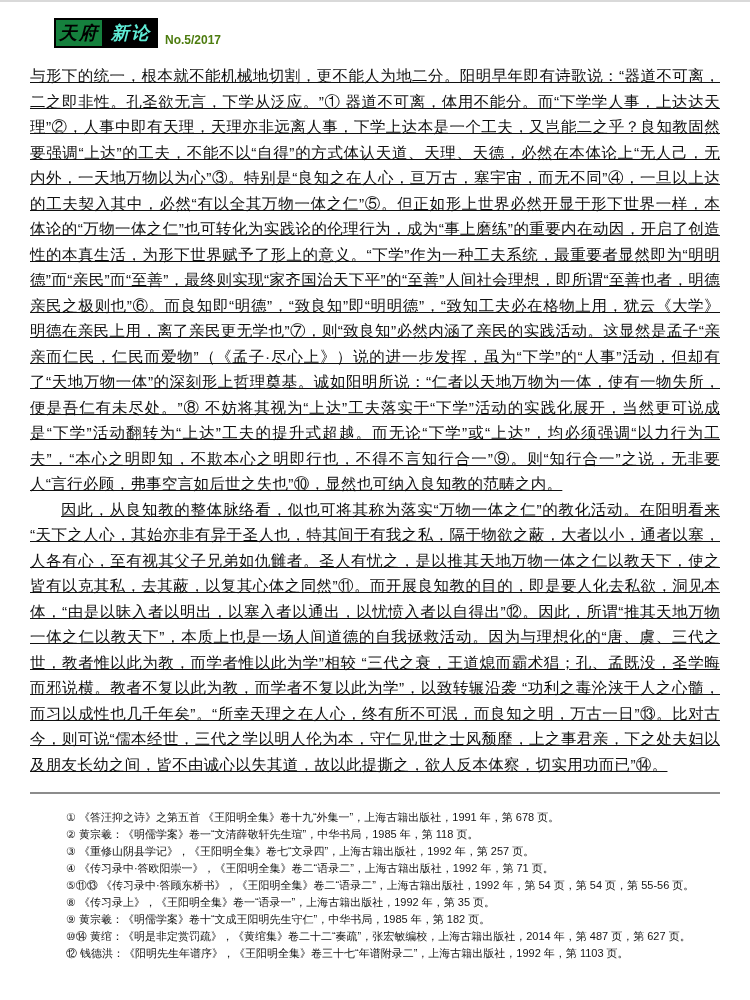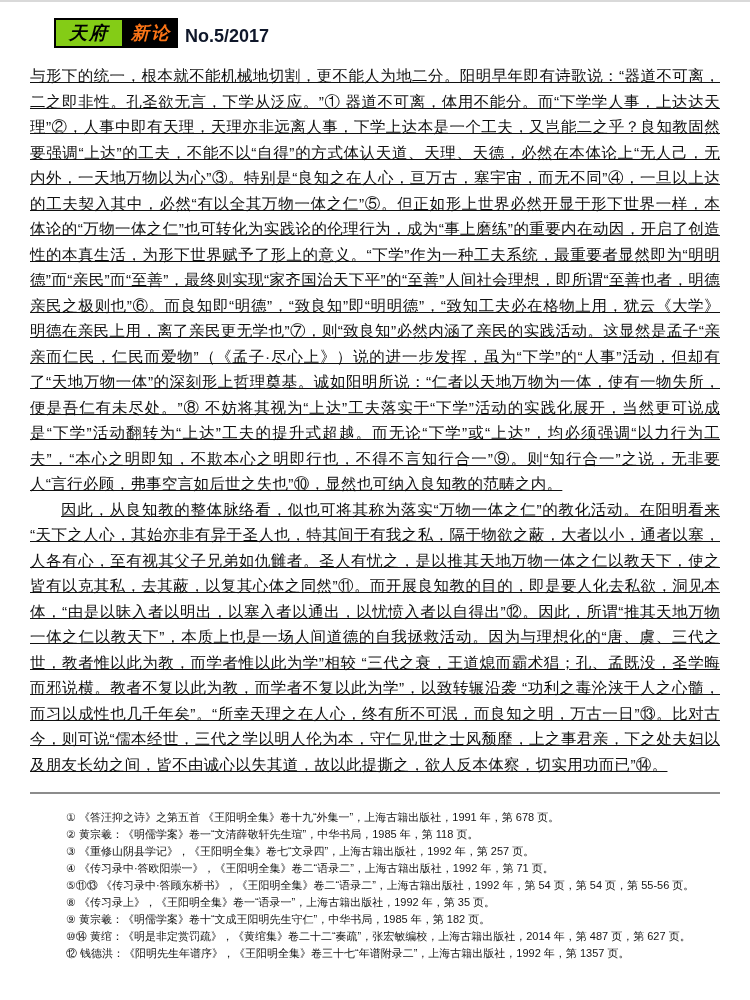--- a/index.html
+++ b/index.html
@@ -9,32 +9,32 @@
     padding:16px 30px 0 30px;overflow:hidden;
     border-top:2px solid #d9d9d9;
     font-family:"Liberation Sans",sans-serif;
     color:#111111;
   }
   
   .hdr{display:flex;align-items:flex-end;margin-left:24px;height:30px;}
   .logo{display:inline-flex;align-items:stretch;}
   .logo-left{
     display:inline-flex;align-items:center;
-    border:2px solid #000;background:#84cc16;color:#000;
+    border:2px solid #000;background:#15803d;color:#000;
     font-weight:bold;font-style:italic;font-size:18px;
-    padding:1px 13px;letter-spacing:2px;
+    padding:1px 3px;letter-spacing:2px;
   }
   .logo-right{
     display:inline-flex;align-items:center;
-    background:#000;color:#f97316;
+    background:#000;color:#5eead4;
     font-weight:bold;font-style:italic;font-size:18px;
     padding:0 7px;letter-spacing:2px;
   }
   .issue{
-    font-size:18px;font-weight:bold;color:#0f172a;
+    font-size:12px;font-weight:bold;color:#4d7c0f;
     margin-left:7px;padding-bottom:1px;
   }
   
   .article{margin-top:15px;text-decoration:underline;}
   .para{
     margin:0;font-size:15.5px;line-height:25.5px;
     text-align:justify;color:#101010;
     letter-spacing:0.3px;font-weight:500;
   }
   .para.indent{text-indent:2em;}
@@ -73,16 +73,16 @@
 
   <div class="footnotes">
     <div class="fn"><span class="fn-marker">①</span><span class="fn-text">《答汪抑之诗》之第五首 《王阳明全集》卷十九“外集一”，上海古籍出版社，1991 年，第 678 页。</span></div>
     <div class="fn"><span class="fn-marker">②</span><span class="fn-text">黄宗羲：《明儒学案》卷一“文清薛敬轩先生瑄”，中华书局，1985 年，第 118 页。</span></div>
     <div class="fn"><span class="fn-marker">③</span><span class="fn-text">《重修山阴县学记》，《王阳明全集》卷七“文录四”，上海古籍出版社，1992 年，第 257 页。</span></div>
     <div class="fn"><span class="fn-marker">④</span><span class="fn-text">《传习录中·答欧阳崇一》，《王阳明全集》卷二“语录二”，上海古籍出版社，1992 年，第 71 页。</span></div>
     <div class="fn"><span class="fn-marker">⑤⑪⑬</span><span class="fn-text">《传习录中·答顾东桥书》，《王阳明全集》卷二“语录二”，上海古籍出版社，1992 年，第 54 页，第 54 页，第 55-56 页。</span></div>
     <div class="fn"><span class="fn-marker">⑧</span><span class="fn-text">《传习录上》，《王阳明全集》卷一“语录一”，上海古籍出版社，1992 年，第 35 页。</span></div>
     <div class="fn"><span class="fn-marker">⑨</span><span class="fn-text">黄宗羲：《明儒学案》卷十“文成王阳明先生守仁”，中华书局，1985 年，第 182 页。</span></div>
     <div class="fn"><span class="fn-marker">⑩⑭</span><span class="fn-text">黄绾：《明是非定赏罚疏》，《黄绾集》卷二十二“奏疏”，张宏敏编校，上海古籍出版社，2014 年，第 487 页，第 627 页。</span></div>
-    <div class="fn"><span class="fn-marker">⑫</span><span class="fn-text">钱德洪：《阳明先生年谱序》，《王阳明全集》卷三十七“年谱附录二”，上海古籍出版社，1992 年，第 1357 页。</span></div>
+    <div class="fn"><span class="fn-marker">⑫</span><span class="fn-text">钱德洪：《阳明先生年谱序》，《王阳明全集》卷三十七“年谱附录二”，上海古籍出版社，1992 年，第 1103 页。</span></div>
   </div>
 
 </div>
 
 </body></html>

